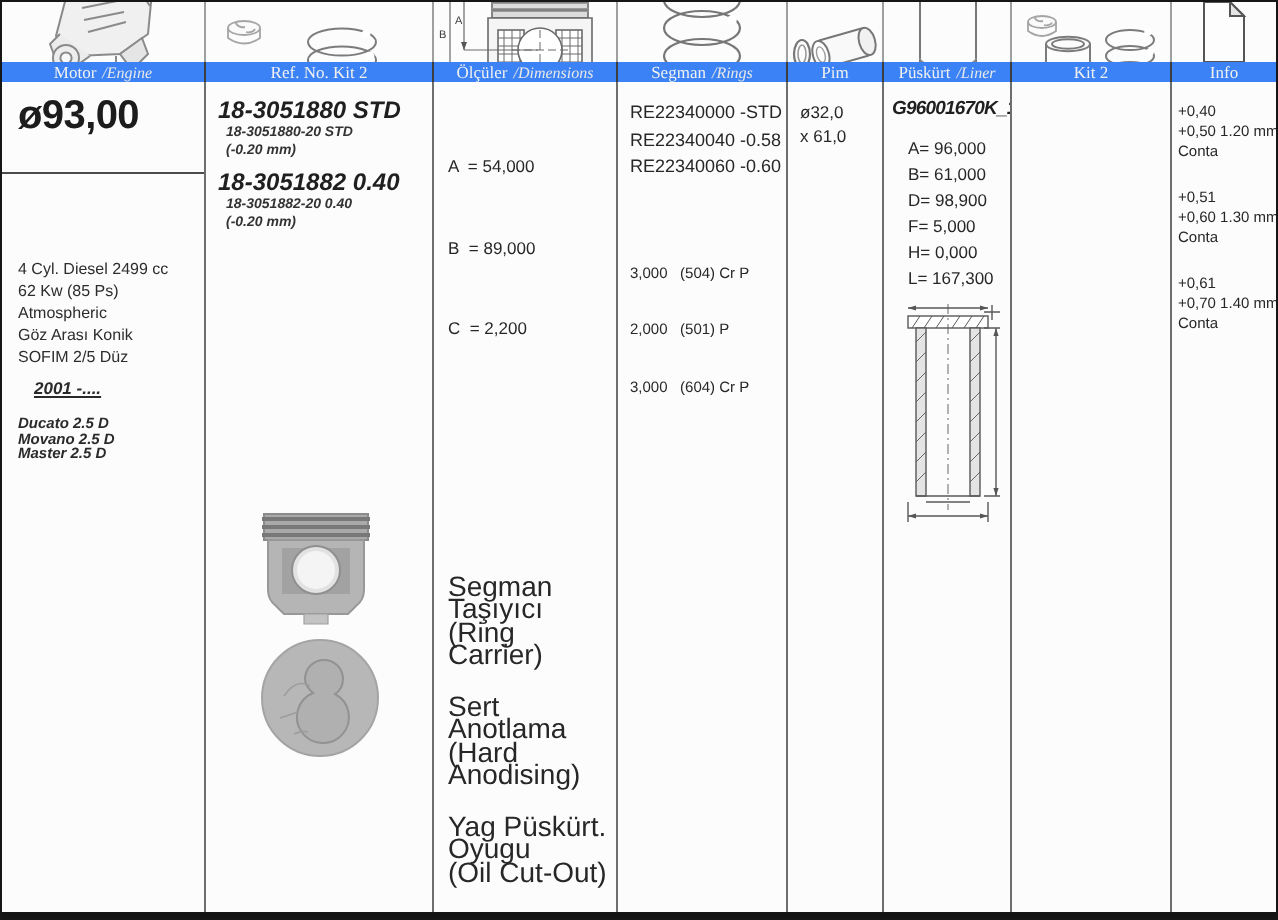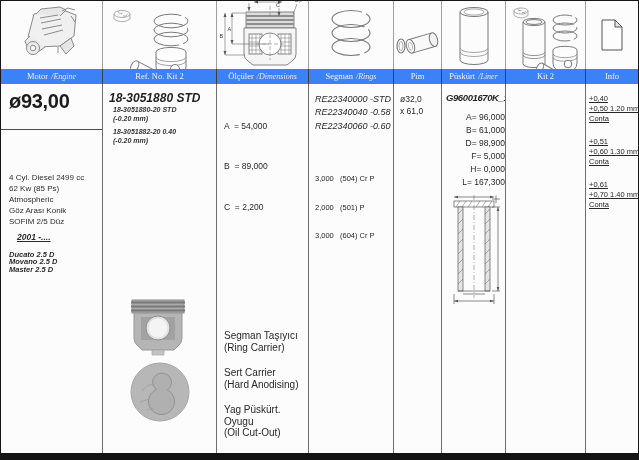--- a/index.html
+++ b/index.html
@@ -29,38 +29,38 @@
   
   .ref-list { padding:7px 0 0 6px; }
   .ref-main { font-size:12px; font-weight:bold; font-style:italic; line-height:14px; color:#1f1f1f; white-space:nowrap; }
   .ref-sub  { font-size:7px; font-weight:bold; font-style:italic; line-height:9px; margin-left:4px; color:#333; }
   .ref-entry + .ref-entry { margin-top:4px; }
   .piston-photo { position:absolute; top:214px; left:21px; }
   .crown-photo  { position:absolute; top:277px; left:26px; }
 
   
   .dim-values { padding:9px 0 0 7px; font-size:8.5px; line-height:13.5px; white-space:pre; }
-  .features { margin:89px 0 0 7px; font-size:10px; }
+  .features { margin:89px 0 0 7px; font-size:14px; }
   .feature { margin-bottom:14px; line-height:11.5px; }
 
   
-  .ring-pns { padding:9px 0 0 6px; font-size:9px; line-height:13.5px; white-space:nowrap;font-style:italic; }
+  .ring-pns { padding:9px 0 0 6px; font-size:9px; line-height:13.5px; white-space:nowrap; }
   .ring-specs { margin:22px 0 0 6px; font-size:7.5px; line-height:9.5px; white-space:pre; }
 
   
   .pin-size { padding:9px 0 0 6px; font-size:8.5px; line-height:12px; }
 
   
   .liner-pn { padding:8px 0 0 4px; font-size:9.5px; font-weight:bold; font-style:italic; letter-spacing:-0.4px; color:#1f1f1f; white-space:nowrap; }
-  .liner-values { margin:8px 0 0 12px; font-size:8.5px; line-height:13px;text-align:right; }
+  .liner-values { margin:8px 0 0 12px; font-size:8.5px; line-height:13px; }
   .liner-drawing { display:block; margin:5px auto 0; }
 
   
   .info-wrap { padding:10px 0 0 3px; }
-  .info-group { font-size:7.5px; line-height:10px; margin-bottom:13px; white-space:nowrap;text-decoration:underline; }
+  .info-group { font-size:7.5px; line-height:10px; margin-bottom:13px; white-space:nowrap; }
 
   svg { display:block; }
   text.dlabel { font-family:"Liberation Sans",sans-serif; font-size:5.5px; fill:#3c3c3c; }
 </style>
 </head>
 <body>
 
 <div class="sheet">
 
   <div class="band band-images">
@@ -277,20 +277,21 @@
     </div>
 
     <div class="cell c2">
       <div class="ref-list">
         <div class="ref-entry">
           <div class="ref-main">18-3051880  STD</div>
           <div class="ref-sub">18-3051880-20  STD</div>
           <div class="ref-sub">(-0.20 mm)</div>
         </div>
         <div class="ref-entry">
+          <div class="ref-main">18-3051882  0.40</div>
           <div class="ref-sub">18-3051882-20  0.40</div>
           <div class="ref-sub">(-0.20 mm)</div>
         </div>
       </div>
       <svg class="piston-photo" width="68" height="64" viewBox="0 0 68 64">
         <rect x="8" y="2" width="52" height="13" fill="#a9a9a9" stroke="#8c8c8c"></rect>
         <rect x="7" y="3.5" width="54" height="2" fill="#787878"></rect>
         <rect x="7" y="7.5" width="54" height="2" fill="#787878"></rect>
         <rect x="7" y="11.5" width="54" height="2" fill="#787878"></rect>
         <path d="M10,15 h48 v25 q0,5 -4,8 l-4,4 h-32 l-4,-4 q-4,-3 -4,-8 z" fill="#b5b5b5" stroke="#989898"></path>
@@ -311,21 +312,21 @@
         <div>A  = 54,000</div>
         <div>B  = 89,000</div>
         <div>C  = 2,200</div>
       </div>
       <div class="features">
         <div class="feature">
           <div>Segman Taşıyıcı</div>
           <div>(Ring Carrier)</div>
         </div>
         <div class="feature">
-          <div>Sert Carrier</div>
+          <div>Sert Anotlama</div>
           <div>(Hard Anodising)</div>
         </div>
         <div class="feature">
           <div>Yag Püskürt. Oyugu</div>
           <div>(Oil Cut-Out)</div>
         </div>
       </div>
     </div>
 
     <div class="cell c4">

